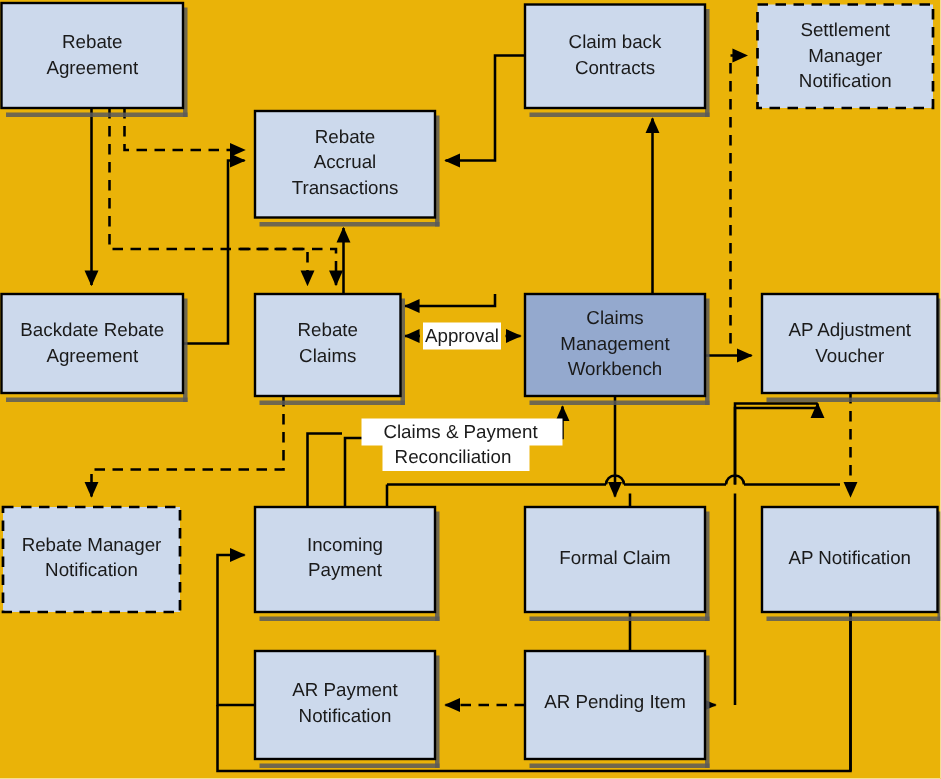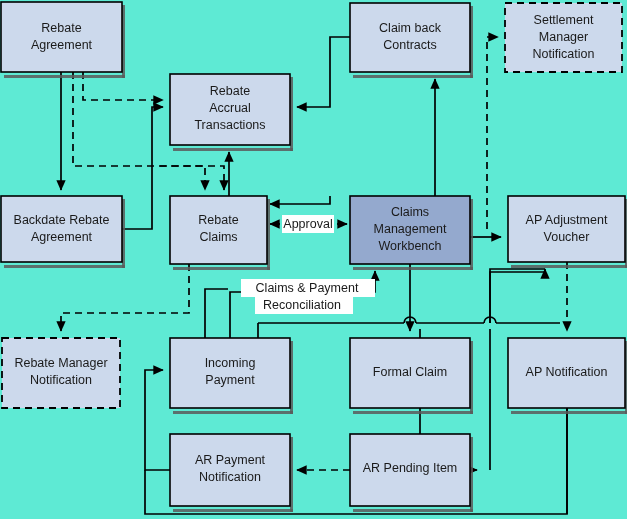--- a/index.html
+++ b/index.html
@@ -4,21 +4,21 @@
 <style>
   html, body {
     margin: 0;
     padding: 0;
     background: #ffffff;
   }
   #diagram-root {
     position: relative;
     width: 627px;
     height: 519px;
-    background: #5eead4;
+    background: #eab308;
     font-family: "Liberation Sans", sans-serif;
     overflow: hidden;
   }
   svg#flow {
     display: block;
     width: 627px;
     height: 519px;
   }
   .node-rect {
     fill: #ccd9ec;

